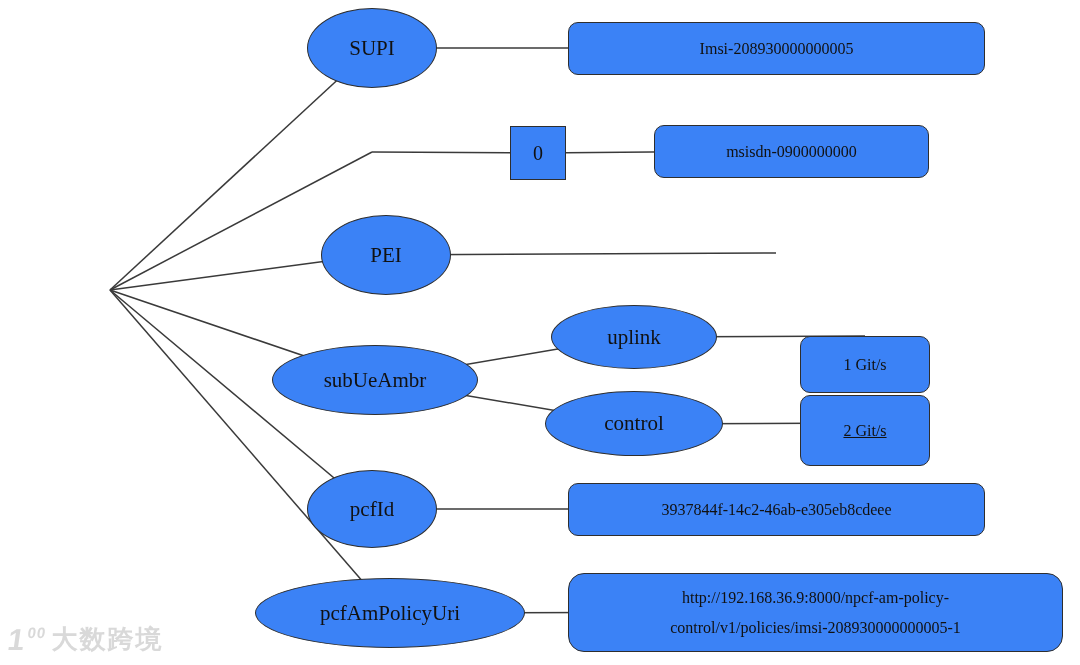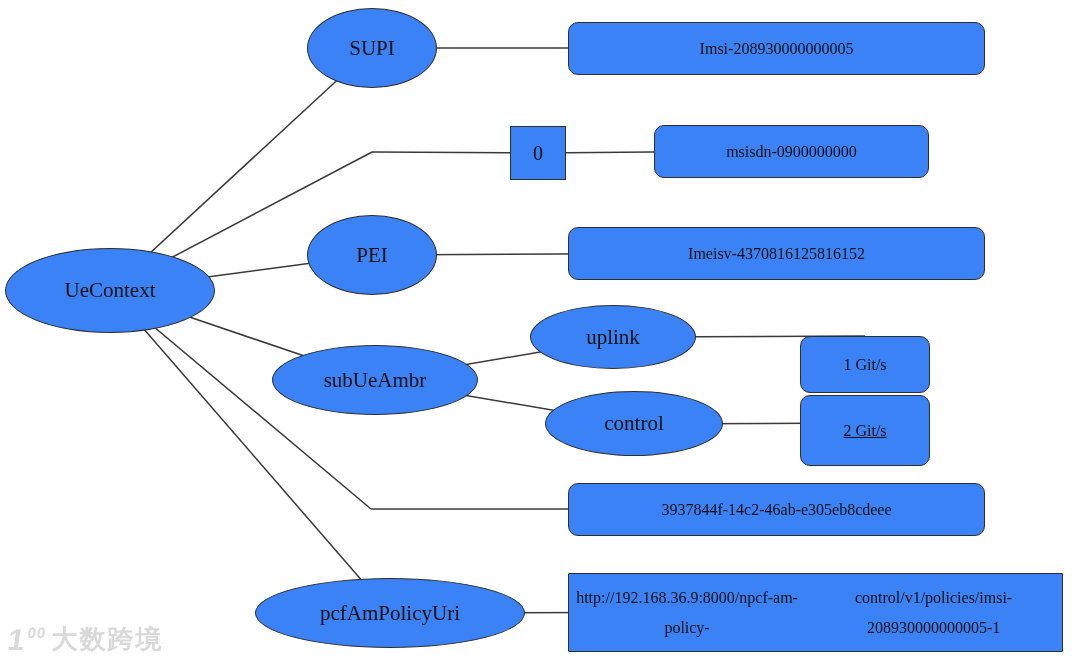--- a/index.html
+++ b/index.html
@@ -30,21 +30,21 @@
     align-items: center;
     justify-content: center;
     text-align: center;
     background: #3b82f6;
     border: 1.6px solid #2e2e2e;
     z-index: 2;
   }
   .ellipse { border-radius: 50%; font-size: 21px; }
   .rbox    { border-radius: 10px; font-size: 16px; }
   .sqbox   { border-radius: 0;   font-size: 20px; }
-  .url-box { line-height: 30px; border-radius: 1px; }
+  .url-box { flex-direction: column; line-height: 30px; border-radius: 16px; }
   .watermark {
     position: absolute;
     left: 8px;
     bottom: 8px;
     z-index: 3;
     display: flex;
     align-items: center;
     gap: 6px;
     color: #d9d9d9;
     font-family: "Liberation Sans", "DejaVu Sans", sans-serif;
@@ -84,61 +84,58 @@
       <line x1="372" y1="255" x2="776" y2="253"></line>
       <line x1="375" y1="380" x2="628" y2="337"></line>
       <line x1="375" y1="380" x2="634" y2="424"></line>
       <line x1="628" y1="337" x2="865" y2="336"></line>
       <line x1="634" y1="424" x2="865" y2="423"></line>
       <line x1="371" y1="509" x2="776" y2="509"></line>
       <line x1="390" y1="613" x2="815" y2="612"></line>
     </g>
   </svg>
 
-  <div class="node ellipse" style="left:5px; top:248px; width:210px; height:85px;">
-    <span>UeContext</span>
-  </div>
 
   <div class="node ellipse" style="left:307px; top:8px; width:130px; height:80px;">
     <span>SUPI</span>
   </div>
   <div class="node rbox" style="left:568px; top:22px; width:417px; height:53px;">
     <span>Imsi-208930000000005</span>
   </div>
 
   <div class="node sqbox" style="left:510px; top:126px; width:56px; height:54px;">
     <span>0</span>
   </div>
   <div class="node rbox" style="left:618px; top:125px; width:275px; height:53px;margin-left:36px;">
     <span>msisdn-0900000000</span>
   </div>
 
-  <div class="node ellipse" style="left:307px; top:215px; width:130px; height:80px;">
+  <div class="node ellipse" style="left:321px; top:215px; width:130px; height:80px;">
     <span>PEI</span>
-  </div>
-  <div class="node rbox" style="left:568px; top:227px; width:417px; height:53px;">
-    <span>Imeisv-4370816125816152</span>
   </div>
 
   <div class="node ellipse" style="left:272px; top:345px; width:206px; height:70px;">
     <span>subUeAmbr</span>
   </div>
-  <div class="node ellipse" style="left:530px; top:305px; width:166px; height:64px;">
+  <div class="node ellipse" style="left:551px; top:305px; width:166px; height:64px;">
     <span>uplink</span>
   </div>
   <div class="node rbox" style="left:800px; top:308px; width:130px; height:57px;margin-top:28px;">
     <span>1 Git/s</span>
   </div>
   <div class="node ellipse" style="left:545px; top:391px; width:178px; height:65px;">
     <span>control</span>
   </div>
   <div class="node rbox" style="left:800px; top:395px; width:130px; height:71px;text-decoration:underline;">
     <span>2 Git/s</span>
   </div>
 
+  <div class="node ellipse" style="left:307px; top:470px; width:130px; height:78px;">
+    <span>pcfId</span>
+  </div>
   <div class="node rbox" style="left:568px; top:483px; width:417px; height:53px;">
     <span>3937844f-14c2-46ab-e305eb8cdeee</span>
   </div>
 
   <div class="node ellipse" style="left:255px; top:578px; width:270px; height:70px;">
     <span>pcfAmPolicyUri</span>
   </div>
   <div class="node rbox url-box" style="left:568px; top:573px; width:495px; height:79px;">
     <span>http://192.168.36.9:8000/npcf-am-policy-</span>
     <span>control/v1/policies/imsi-208930000000005-1</span>

